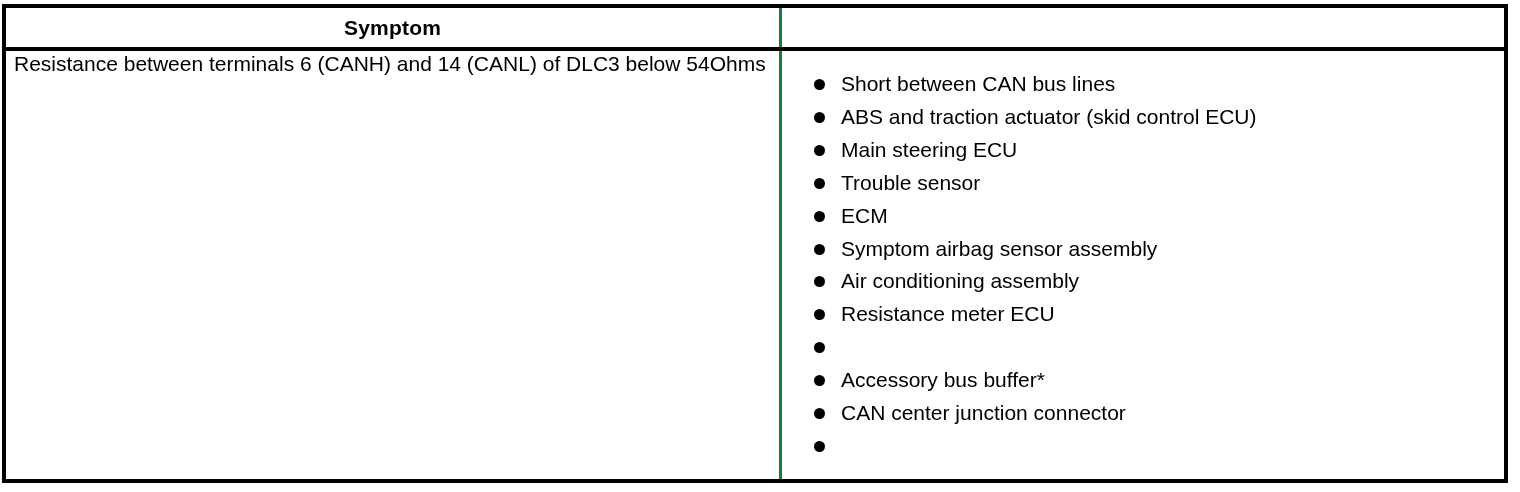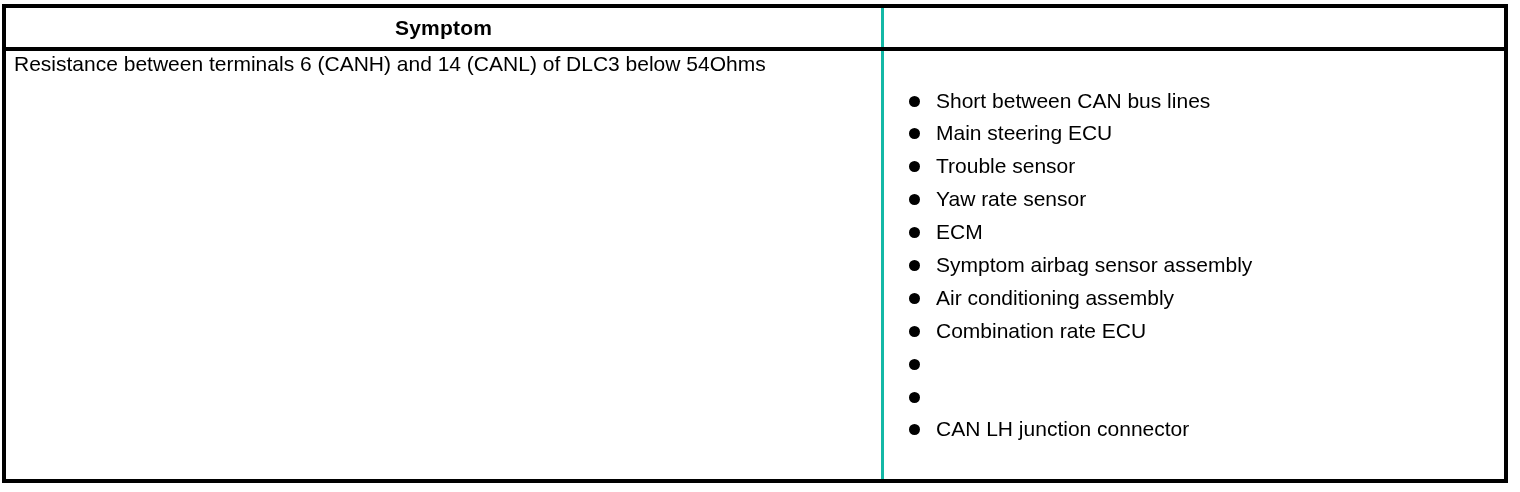--- a/index.html
+++ b/index.html
@@ -34,41 +34,41 @@
     height: 43px;
     border-bottom: 4px solid #000000;
   }
   .tbody {
     flex: 1;
     display: flex;
     min-height: 0;
   }
   .cell { min-width: 0; }
   .cell.sym {
-    width: 878px;
+    width: 776px;
     flex: none;
-    border-right: 3px solid #14b8a6;
+    border-right: 3px solid #15803d;
   }
   .cell.trb { flex: 1; }
   .head-cell {
     display: flex;
     align-items: center;
     justify-content: center;
     font-weight: bold;
     font-size: 21px;
     letter-spacing: 0.2px;
   }
   .sym-body {
     display: flex;
     align-items: flex-start;
     padding-left: 8px;
     font-size: 21px;
     line-height: 25px;
   }
-  .trb-body { padding-left: 25px; }
+  .trb-body { padding-left: 32px; }
   .tlist {
     height: 100%;
     display: flex;
     flex-direction: column;
     justify-content: center;
   }
   .titem {
     display: flex;
     align-items: center;
     height: 32.9px;
@@ -105,54 +105,58 @@
         <span>Resistance between terminals 6 (CANH) and 14 (CANL) of DLC3 below 54Ohms</span>
       </div>
       <div class="cell trb trb-body">
         <div class="tlist">
           <div class="titem">
             <span class="bullet"></span>
             <span class="titem-text">Short between CAN bus lines</span>
           </div>
           <div class="titem">
             <span class="bullet"></span>
+            <span class="titem-text">ABS and traction actuator (skid control ECU)</span>
+          </div>
+          <div class="titem">
+            <span class="bullet"></span>
             <span class="titem-text">Main steering ECU</span>
           </div>
           <div class="titem">
             <span class="bullet"></span>
             <span class="titem-text">Trouble sensor</span>
-          </div>
-          <div class="titem">
-            <span class="bullet"></span>
-            <span class="titem-text">Yaw rate sensor</span>
           </div>
           <div class="titem">
             <span class="bullet"></span>
             <span class="titem-text">ECM</span>
           </div>
           <div class="titem">
             <span class="bullet"></span>
             <span class="titem-text">Symptom airbag sensor assembly</span>
           </div>
           <div class="titem">
             <span class="bullet"></span>
             <span class="titem-text">Air conditioning assembly</span>
           </div>
           <div class="titem">
             <span class="bullet"></span>
-            <span class="titem-text">Combination rate ECU</span>
+            <span class="titem-text">Resistance meter ECU</span>
           </div>
           <div class="titem">
             <span class="bullet"></span>
           </div>
           <div class="titem">
             <span class="bullet"></span>
+            <span class="titem-text">Accessory bus buffer*</span>
           </div>
           <div class="titem">
             <span class="bullet"></span>
-            <span class="titem-text">CAN LH junction connector</span>
+            <span class="titem-text">CAN center junction connector</span>
+          </div>
+          <div class="titem">
+            <span class="bullet"></span>
           </div>
         </div>
       </div>
     </div>
 
   </div>
 </div>
 
 </body></html>

